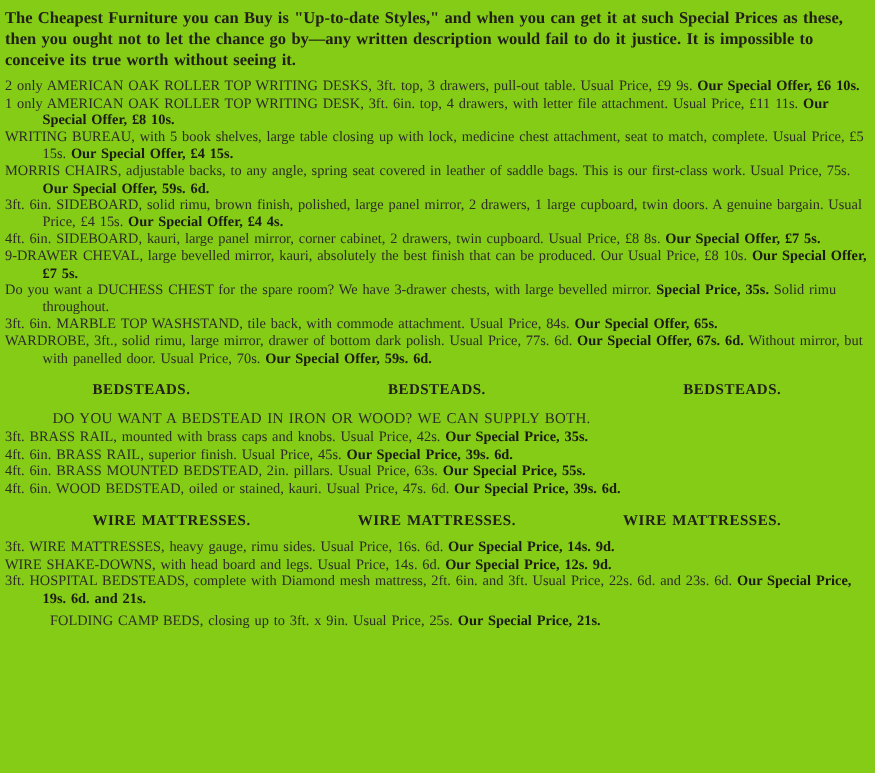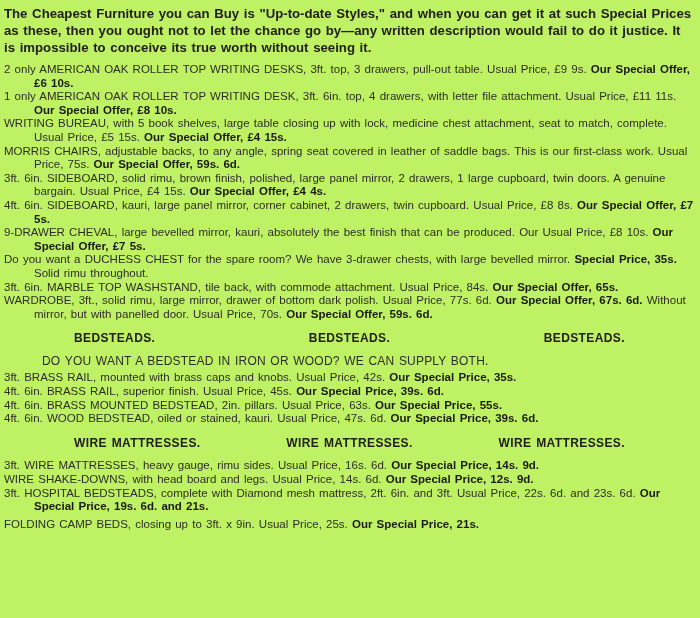--- a/index.html
+++ b/index.html
@@ -1,23 +1,23 @@
 <!DOCTYPE html>
 <html><head>
 <meta charset="utf-8">
 <style>
   html,body { margin:0; padding:0; background:#d9d8d3; }
   .page {
     position:relative;
     width:700px; height:618px;
     box-sizing:border-box;
     padding:5px 5px 16px 4px;
-    background:#bef264;
+    background:#84cc16;
     color:#2e2c27;
-    font-family:Liberation Sans, sans-serif;
+    font-family:Liberation Serif, serif;
     font-size:11.5px;
     line-height:13.6px;
     overflow:hidden;
     word-spacing:1px;
   }
   .intro {
     font-weight:bold;
     font-size:13.2px;
     line-height:17px;
     margin:0 0 7px 0;
@@ -39,21 +39,21 @@
     letter-spacing:0.4px;
     color:#222019;
     text-align:right;
   }
   .subhead {
     margin:0 0 3px 0;
     padding-left:38px;
     font-size:12px;
     letter-spacing:0.2px;
   }
-  #wire-list .item:last-child { margin-top:4px; }
+  #wire-list .item:last-child { margin-top:4px;margin-left:36px; }
 </style>
 </head>
 <body>
 
 <div class="page">
 
   <p class="intro">The Cheapest Furniture you can Buy is "Up-to-date Styles," and when you can get it at such Special Prices as these, then you ought not to let the chance go by—any written description would fail to do it justice.  It is impossible to conceive its true worth without seeing it.</p>
 
   <div class="list" id="furniture-list">
       <p class="item"><span>2 only AMERICAN OAK ROLLER TOP WRITING DESKS, 3ft. top, 3 drawers, pull-out table.   Usual Price, £9 9s.   </span><span class="offer">Our Special Offer, £6 10s.</span></p>

